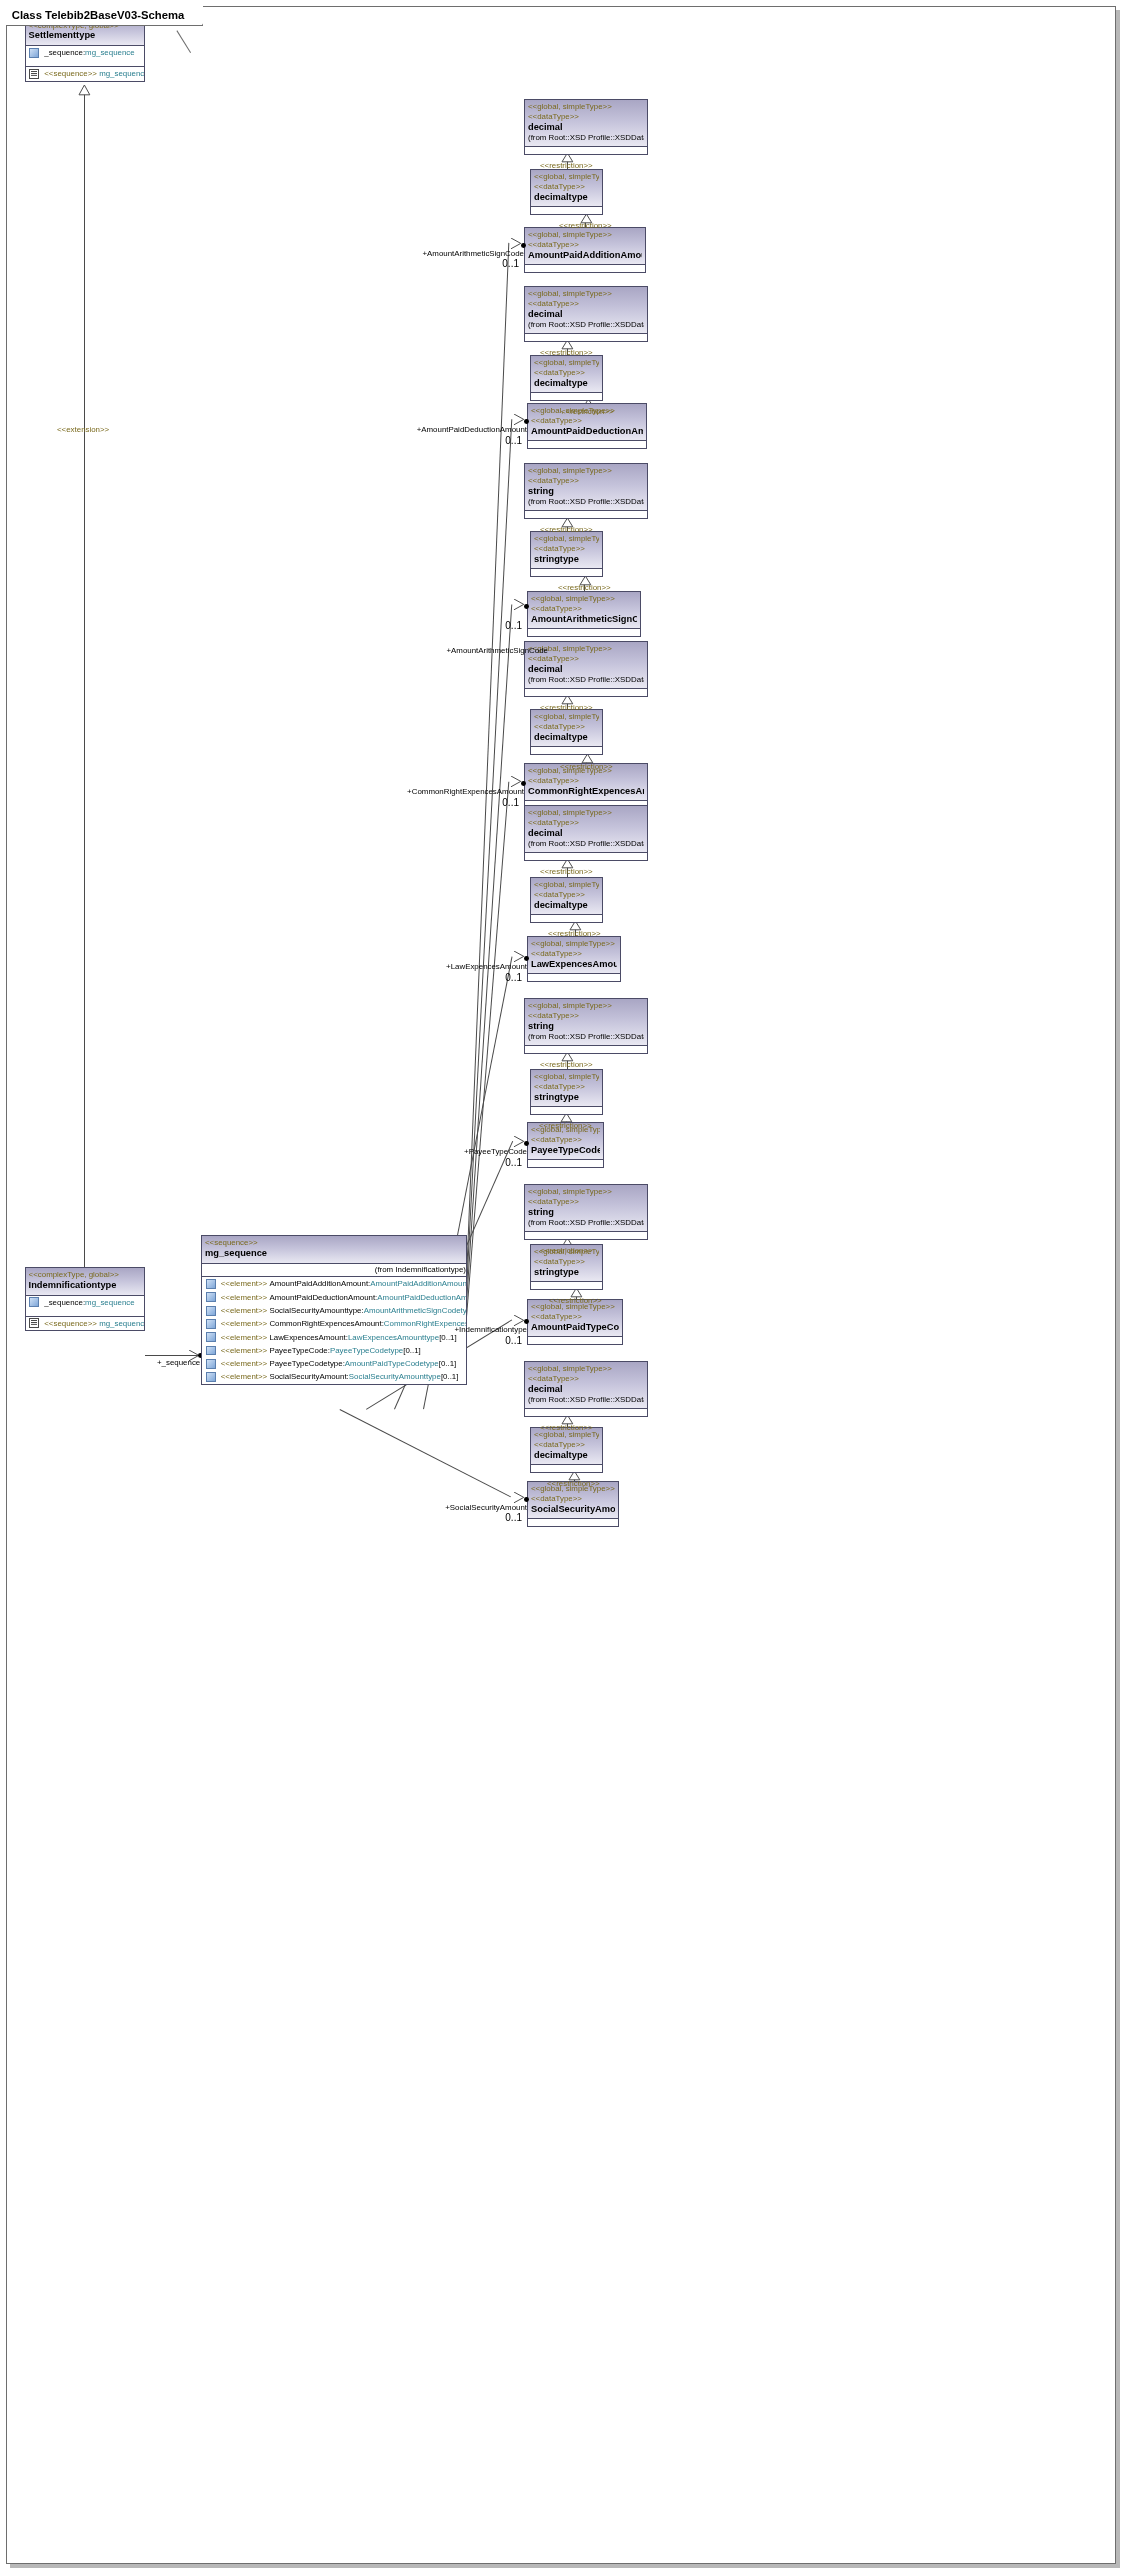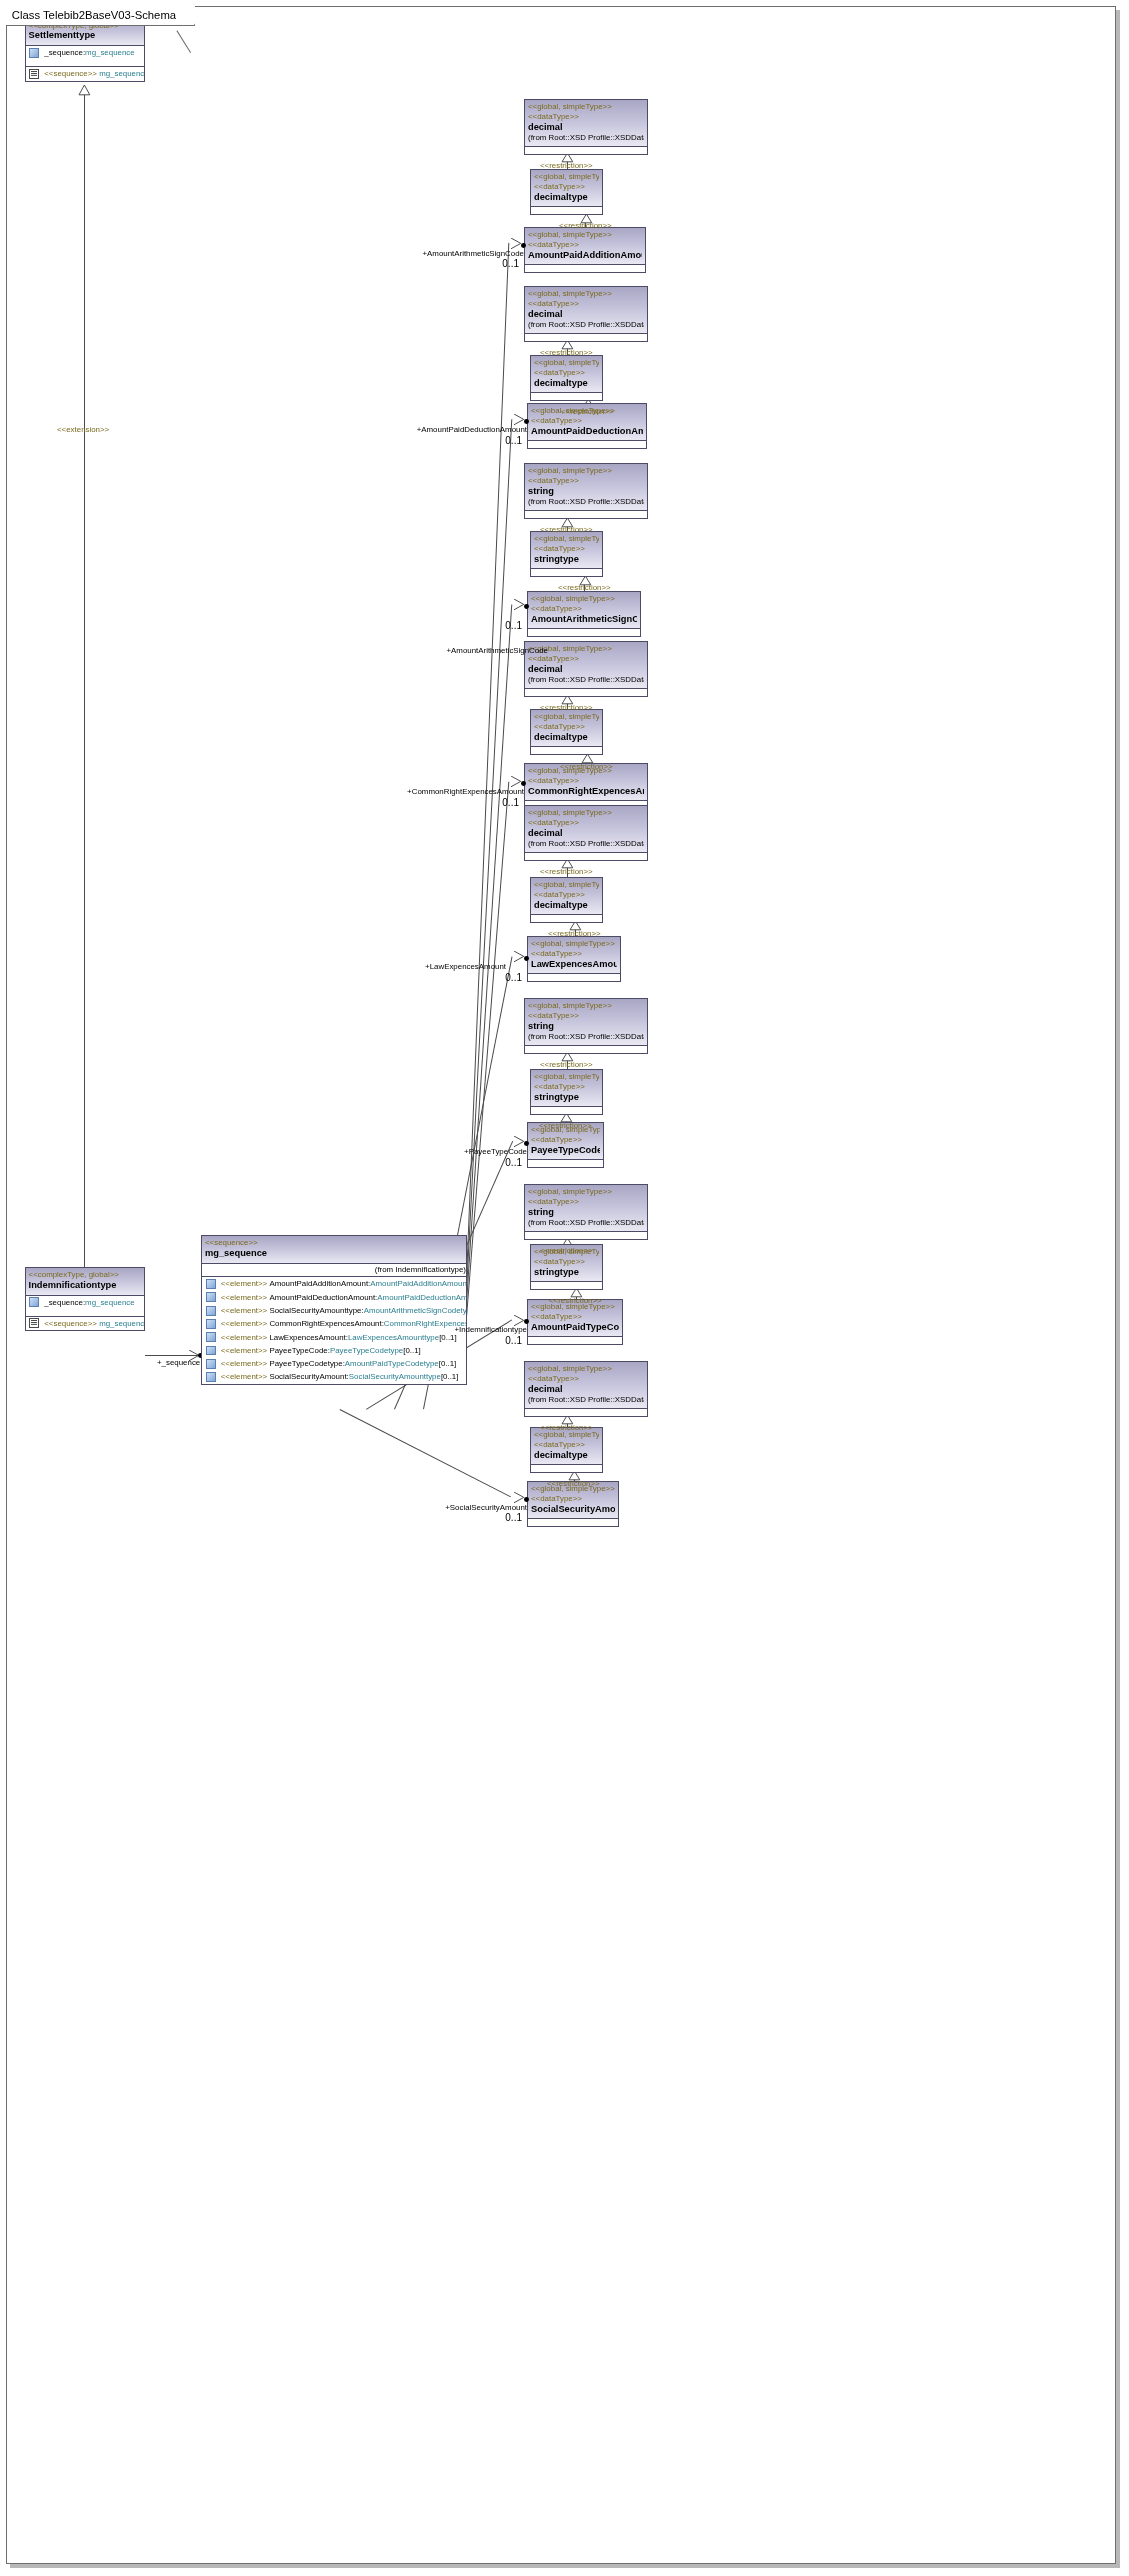--- a/index.html
+++ b/index.html
@@ -25,21 +25,21 @@
     background:#b8b8b8;
     box-sizing:border-box;
   }
   .frame-tab{
     position:absolute;left:5.9px;top:5.9px;
     height:19.7px;
     border:1px solid #6e6e6e;
     border-top:none;border-left:none;
     background:#ffffff;
     padding:1px 17.7px 1px 5.9px;
-    font-size:11.3px;font-weight:normal;color:#000;
+    font-size:11.3px;font-weight:bold;color:#000;
     line-height:16.7px;
     box-sizing:border-box;
     z-index:6;
   }
   .frame-tab:after{
     content:"";position:absolute;right:-1px;top:-1px;
     width:0;height:0;
     border-left:13.8px solid transparent;
     border-top:20.7px solid #ffffff;
   }
@@ -465,21 +465,21 @@
           <div class="cname">LawExpencesAmounttype</div>
         </div>
         <div class="compartment">
           <div class="emptycomp"></div>
         </div>
       </div>
       <svg class="arrowhead" width="15.7" height="10.8" style="left: 512px; top: 951px;" viewBox="0 0 16 11">
         <polyline points="2,0 12,5.5 2,11" fill="none" stroke="#4a4a4a" stroke-width="1"></polyline>
       </svg>
       <div class="reldot" style="left: 524px; top: 956px;"></div>
-      <div class="assoc-label" style="left: 358px; top: 962px; width: 148px;">+LawExpencesAmount</div>
+      <div class="assoc-label" style="left: 379px; top: 962px; width: 148px;">+LawExpencesAmount</div>
       <div class="card-label" style="left: 487px; top: 972px; width: 35px; text-align: right;">0..1</div>
       <div class="uml" style="left: 524px; top: 998px; width: 124px;">
         <div class="hdr">
           <div class="stereo">&lt;&lt;global, simpleType&gt;&gt;</div>
           <div class="stereo">&lt;&lt;dataType&gt;&gt;</div>
           <div class="cname">string</div>
           <div class="fromline">(from Root::XSD Profile::XSDDatatypes)</div>
         </div>
         <div class="compartment">
           <div class="emptycomp"></div>

